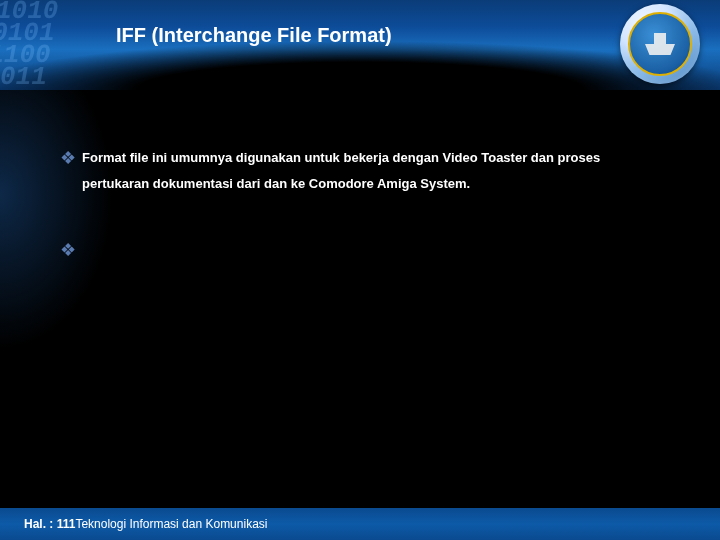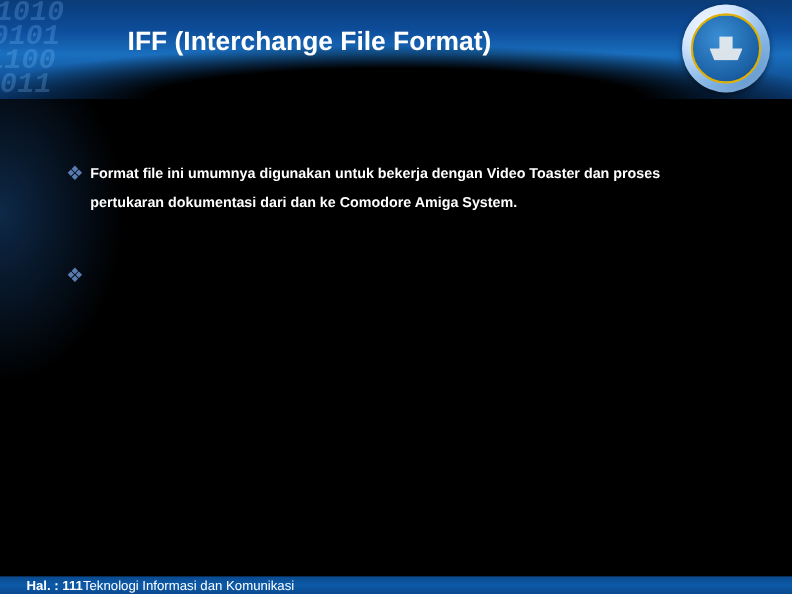--- a/index.html
+++ b/index.html
@@ -31,21 +31,21 @@
     line-height: 22px;
     transform: skewX(-10deg) translateX(-10px);
     pointer-events: none;
     white-space: pre;
   }
   .title {
     position: absolute;
     top: 24px;
     left: 116px;
     color: #ffffff;
-    font-size: 24px;
+    font-size: 20px;
     font-weight: bold;
   }
   .logo {
     position: absolute;
     top: 4px; right: 20px;
     width: 80px; height: 80px;
     border-radius: 50%;
     background: radial-gradient(circle at 35% 30%, #ffffff 0%, #cfe3ff 35%, #7fb3e6 60%, #1d5fa3 100%);
     box-shadow: 0 2px 6px rgba(0,0,0,0.5), inset 0 0 10px rgba(255,255,255,0.4);
     display: flex;
@@ -95,21 +95,21 @@
   .side-glow {
     position: absolute;
     left: 0; top: 90px;
     width: 140px; height: 260px;
     background: radial-gradient(ellipse 160px 220px at 0% 40%, rgba(30,90,160,0.45) 0%, rgba(0,0,0,0) 70%);
     pointer-events: none;
   }
   .footer {
     position: absolute;
     left: 0; right: 0; bottom: 0;
-    height: 16px;
+    height: 32px;
     background: linear-gradient(to bottom, #0a4a8f 0%, #0d5aa8 50%, #0a4a8f 100%);
     display: flex;
     align-items: center;
     color: #ffffff;
     font-size: 12px;
     font-weight: bold;
   }
   .footer .left { flex: 0 0 auto; padding-left: 24px; }
   .footer .center { flex: 1 1 auto; text-align: center; }
   .footer .right { flex: 0 0 auto; padding-right: 20px; font-weight: normal; font-size: 12px; }

